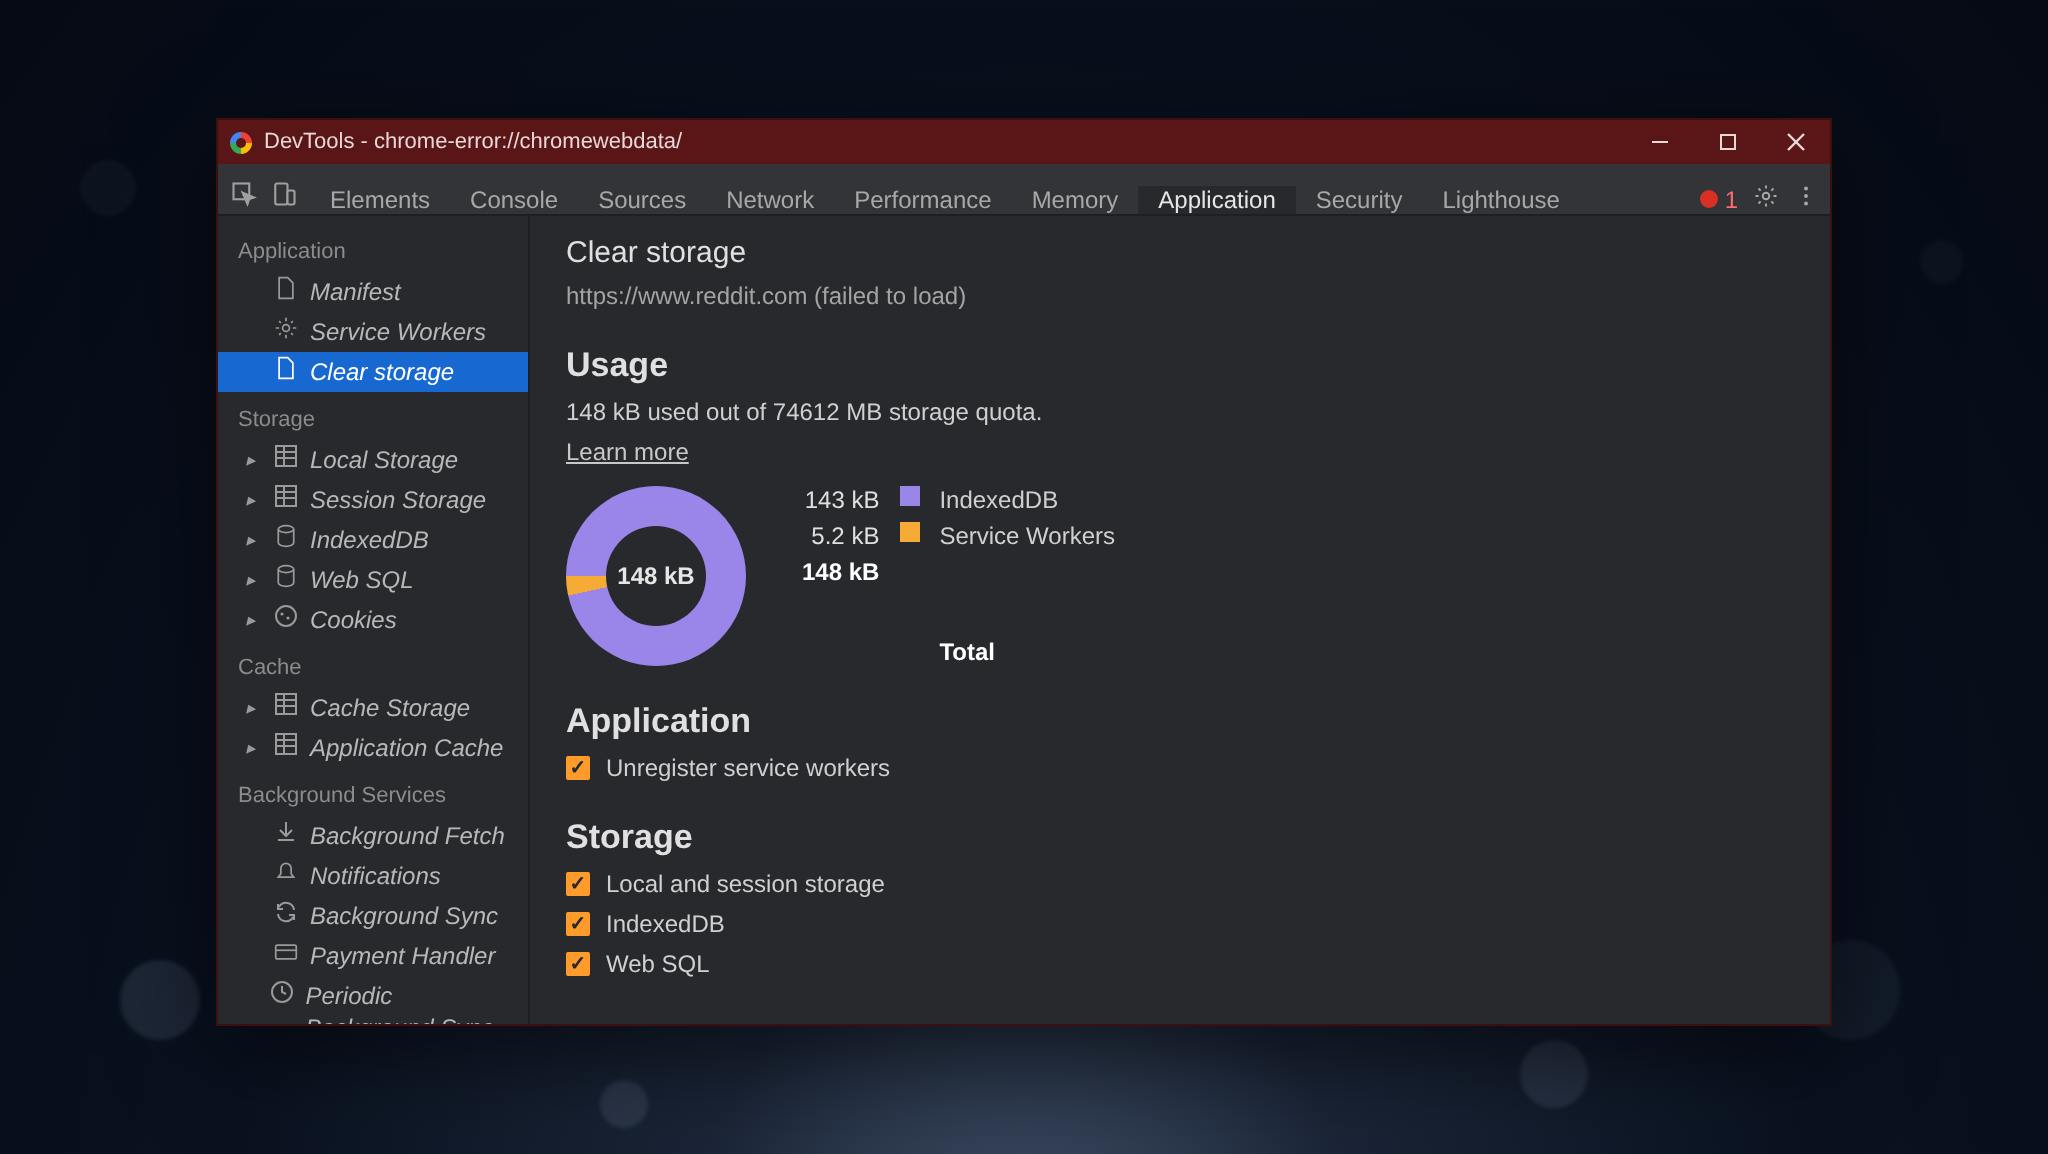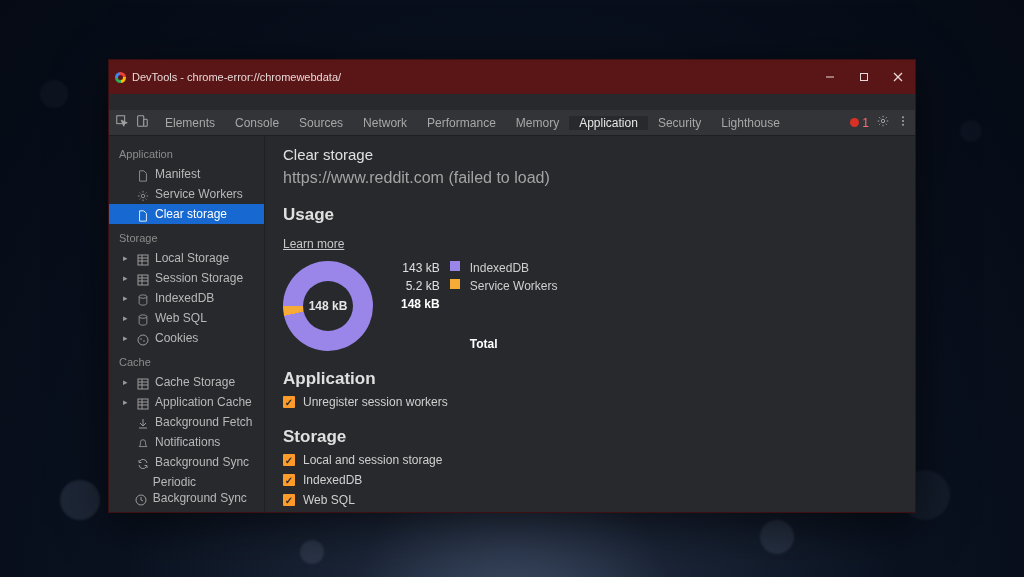--- a/index.html
+++ b/index.html
@@ -14,51 +14,51 @@
   .window {
     position: absolute;
     left: 108px; top: 59px;
     width: 808px; height: 454px;
     background: #28292d;
     border: 1px solid #3c1010;
     box-shadow: 0 12px 45px rgba(0,0,0,.6);
     display: flex; flex-direction: column;
   }
   .titlebar {
-    height: 34px; background: #5a1616; display:flex; align-items:center; color:#e8d8d8; font-size:11px;
+    height: 22px; background: #5a1616; display:flex; align-items:center; color:#e8d8d8; font-size:11px;
   }
   .titlebar .favicon { width:11px; height:11px; border-radius:50%; background: conic-gradient(#ea4335 0 25%, #fbbc05 0 50%, #34a853 0 75%, #4285f4 0 100%); margin:0 6px 0 6px; position:relative;}
   .titlebar .favicon::after{content:'';position:absolute;inset:3px;border-radius:50%;background:#5a1616;}
   .winbtns { margin-left:auto; display:flex; }
   .winbtns div { width:34px; height:22px; display:flex; align-items:center; justify-content:center; color:#e8d8d8; }
   .winbtns svg { width:10px; height:10px; }
   .tabbar {
-    height: 26px; background:#333438; display:flex; align-items:center; border-bottom:1px solid #1e1f22;margin-top:16px;
+    height: 26px; background:#333438; display:flex; align-items:flex-end; border-bottom:1px solid #1e1f22;
   }
   .tabbar .lefticons { display:flex; align-items:center; padding:0 6px; gap:6px; }
   .tabbar .lefticons svg { width:14px; height:14px; stroke:#a0a0a0; fill:none; }
   .tabbar .tabs { display:flex; align-items:stretch; }
   .tabbar .tab { padding:0 10px; display:flex; align-items:center; color:#a8a8a8; cursor:default; font-size:12px; }
   .tabbar .tab.active { background:#28292d; color:#e6e6e6; }
   .tabbar .right { margin-left:auto; display:flex; align-items:center; padding-right:6px; gap:8px; }
   .err-badge { display:flex; align-items:center; gap:3px; color:#ff6b6b; }
   .err-badge .dot { width:9px; height:9px; border-radius:50%; background:#d93025; }
   .gear, .kebab { color:#a8a8a8; }
   .body { flex:1; display:flex; overflow:hidden; }
   .sidebar { width:156px; background:#28292d; border-right:1px solid #1e1f22; overflow-y:auto; padding:4px 0 10px 0; }
   .section-title { color:#8c8c8c; font-size:11px; padding:8px 10px 4px 10px; }
-  .tree-item { display:flex; align-items:flex-end; gap:6px; padding:2px 10px 2px 14px; color:#b8b8b8; font-size:12px; line-height:16px; }
+  .tree-item { display:flex; align-items:flex-start; gap:6px; padding:2px 10px 2px 14px; color:#b8b8b8; font-size:12px; line-height:16px;font-style:italic; }
   .tree-item.selected { background:#1769d1; color:#fff; }
   .tree-item .ico { width:12px; display:inline-flex; justify-content:center; }
   .tree-item .exp { width:8px; color:#9a9a9a; font-size:9px; }
   .content { flex:1; overflow-y:auto; padding:10px 18px 20px 18px; background:#28292d; position:relative; }
   .content::-webkit-scrollbar, .sidebar::-webkit-scrollbar { width:10px; }
   .content::-webkit-scrollbar-thumb, .sidebar::-webkit-scrollbar-thumb { background:#4a4b4f; border-radius:0; }
   h1.page-title { font-size:15px; font-weight:400; color:#e0e0e0; margin-bottom:6px; }
-  .subtle { color:#a4a4a4; font-size:16px; }
+  .subtle { color:#a4a4a4; font-size:12px; }
   .sect { margin-top:18px; }
   .sect h2 { font-size:17px; font-weight:700; color:#e0e0e0; margin-bottom:6px; }
   .learn { text-decoration:underline; color:#c8c8c8; font-size:12px; display:inline-block; margin-top:6px; }
   .usage-row { display:flex; align-items:center; gap:28px; margin-top:10px; }
   .donut { width:90px; height:90px; border-radius:50%; position:relative; }
   .donut .hole { position:absolute; inset:20px; border-radius:50%; background:#28292d; display:flex; align-items:center; justify-content:center; color:#e6e6e6; font-size:12px; font-weight:600; }
   .legend { display:grid; grid-template-columns:auto auto auto; column-gap:10px; row-gap:4px; font-size:12px; color:#d0d0d0; }
   .legend .val { text-align:right; color:#e0e0e0; }
   .legend .sw { width:10px; height:10px; display:inline-block; }
   button.clear { margin-top:18px; background:#333438; border:1px solid #4a4b4f; color:#d8d8d8; padding:4px 10px; font-size:12px; border-radius:2px; cursor:default; }
@@ -252,20 +252,21 @@
           <span class="ico">
             <svg class="ico-s" viewBox="0 0 12 12">
               <rect x="1" y="1" width="10" height="10" fill="none" stroke="#9a9a9a"></rect>
               <line x1="1" y1="4" x2="11" y2="4" stroke="#9a9a9a"></line>
               <line x1="1" y1="7" x2="11" y2="7" stroke="#9a9a9a"></line>
               <line x1="5" y1="1" x2="5" y2="11" stroke="#9a9a9a"></line>
             </svg>
           </span>
           <span>Application Cache</span>
         </div>
+        <div class="section-title">Background Services</div>
         <div class="tree-item">
           <span class="exp"></span>
           <span class="ico">
             <svg class="ico-s" viewBox="0 0 12 12">
               <path d="M6 1v7M3 5l3 3 3-3" fill="none" stroke="#9a9a9a"></path>
               <path d="M2 10h8" stroke="#9a9a9a"></path>
             </svg>
           </span>
           <span>Background Fetch</span>
         </div>
@@ -280,39 +281,50 @@
         </div>
         <div class="tree-item">
           <span class="exp"></span>
           <span class="ico">
             <svg class="ico-s" viewBox="0 0 12 12">
               <path d="M10 5a4 4 0 0 0-7.5-1.5M2 7a4 4 0 0 0 7.5 1.5" fill="none" stroke="#9a9a9a"></path>
               <path d="M2 2v2.5h2.5M10 10V7.5H7.5" fill="none" stroke="#9a9a9a"></path>
             </svg>
           </span>
           <span>Background Sync</span>
+        </div>
+        <div class="tree-item">
+          <span class="exp"></span>
+          <span class="ico">
+            <svg class="ico-s" viewBox="0 0 14 10">
+              <rect x="1" y="1" width="12" height="8" rx="1" fill="none" stroke="#9a9a9a"></rect>
+              <line x1="1" y1="4" x2="13" y2="4" stroke="#9a9a9a"></line>
+            </svg>
+          </span>
+          <span>Payment Handler</span>
         </div>
         <div class="tree-item">
           <span class="exp"></span>
           <span class="ico">
             <svg class="ico-s" viewBox="0 0 12 12">
               <circle cx="6" cy="6" r="5" fill="none" stroke="#9a9a9a"></circle>
               <path d="M6 3v3l2 1" fill="none" stroke="#9a9a9a"></path>
             </svg>
           </span>
           <span>Periodic Background Sync</span>
         </div>
       </div>
 
     <div class="content">
       <h1 class="page-title">Clear storage</h1>
       <div class="subtle">https://www.reddit.com (failed to load)</div>
 
       <div class="sect">
         <h2>Usage</h2>
+        <div class="subtle" style="color:#d0d0d0">148 kB used out of 74612 MB storage quota.</div>
         <a class="learn">Learn more</a>
 
         <div class="usage-row">
           <div class="donut" id="donut" style="background: conic-gradient(from -90deg, rgb(154, 134, 232) 0deg, rgb(154, 134, 232) 347.368deg, rgb(245, 171, 53) 347.368deg, rgb(245, 171, 53) 360deg);">
             <div class="hole">
                 <span>148 kB</span>
               </div>
           </div>
           <div class="legend" id="legend">
               <span class="val">143 kB</span>
@@ -328,21 +340,21 @@
         </div>
 
       </div>
 
       <div id="checkgroups">
           <div class="sect">
             <h2>Application</h2>
             <div class="checklist">
               <label class="chk">
                 <span class="box">✓</span>
-                <span>Unregister session workers</span>
+                <span>Unregister service workers</span>
               </label>
             </div>
           </div>
           <div class="sect">
             <h2>Storage</h2>
             <div class="checklist">
               <label class="chk">
                 <span class="box">✓</span>
                 <span>Local and session storage</span>
               </label>

